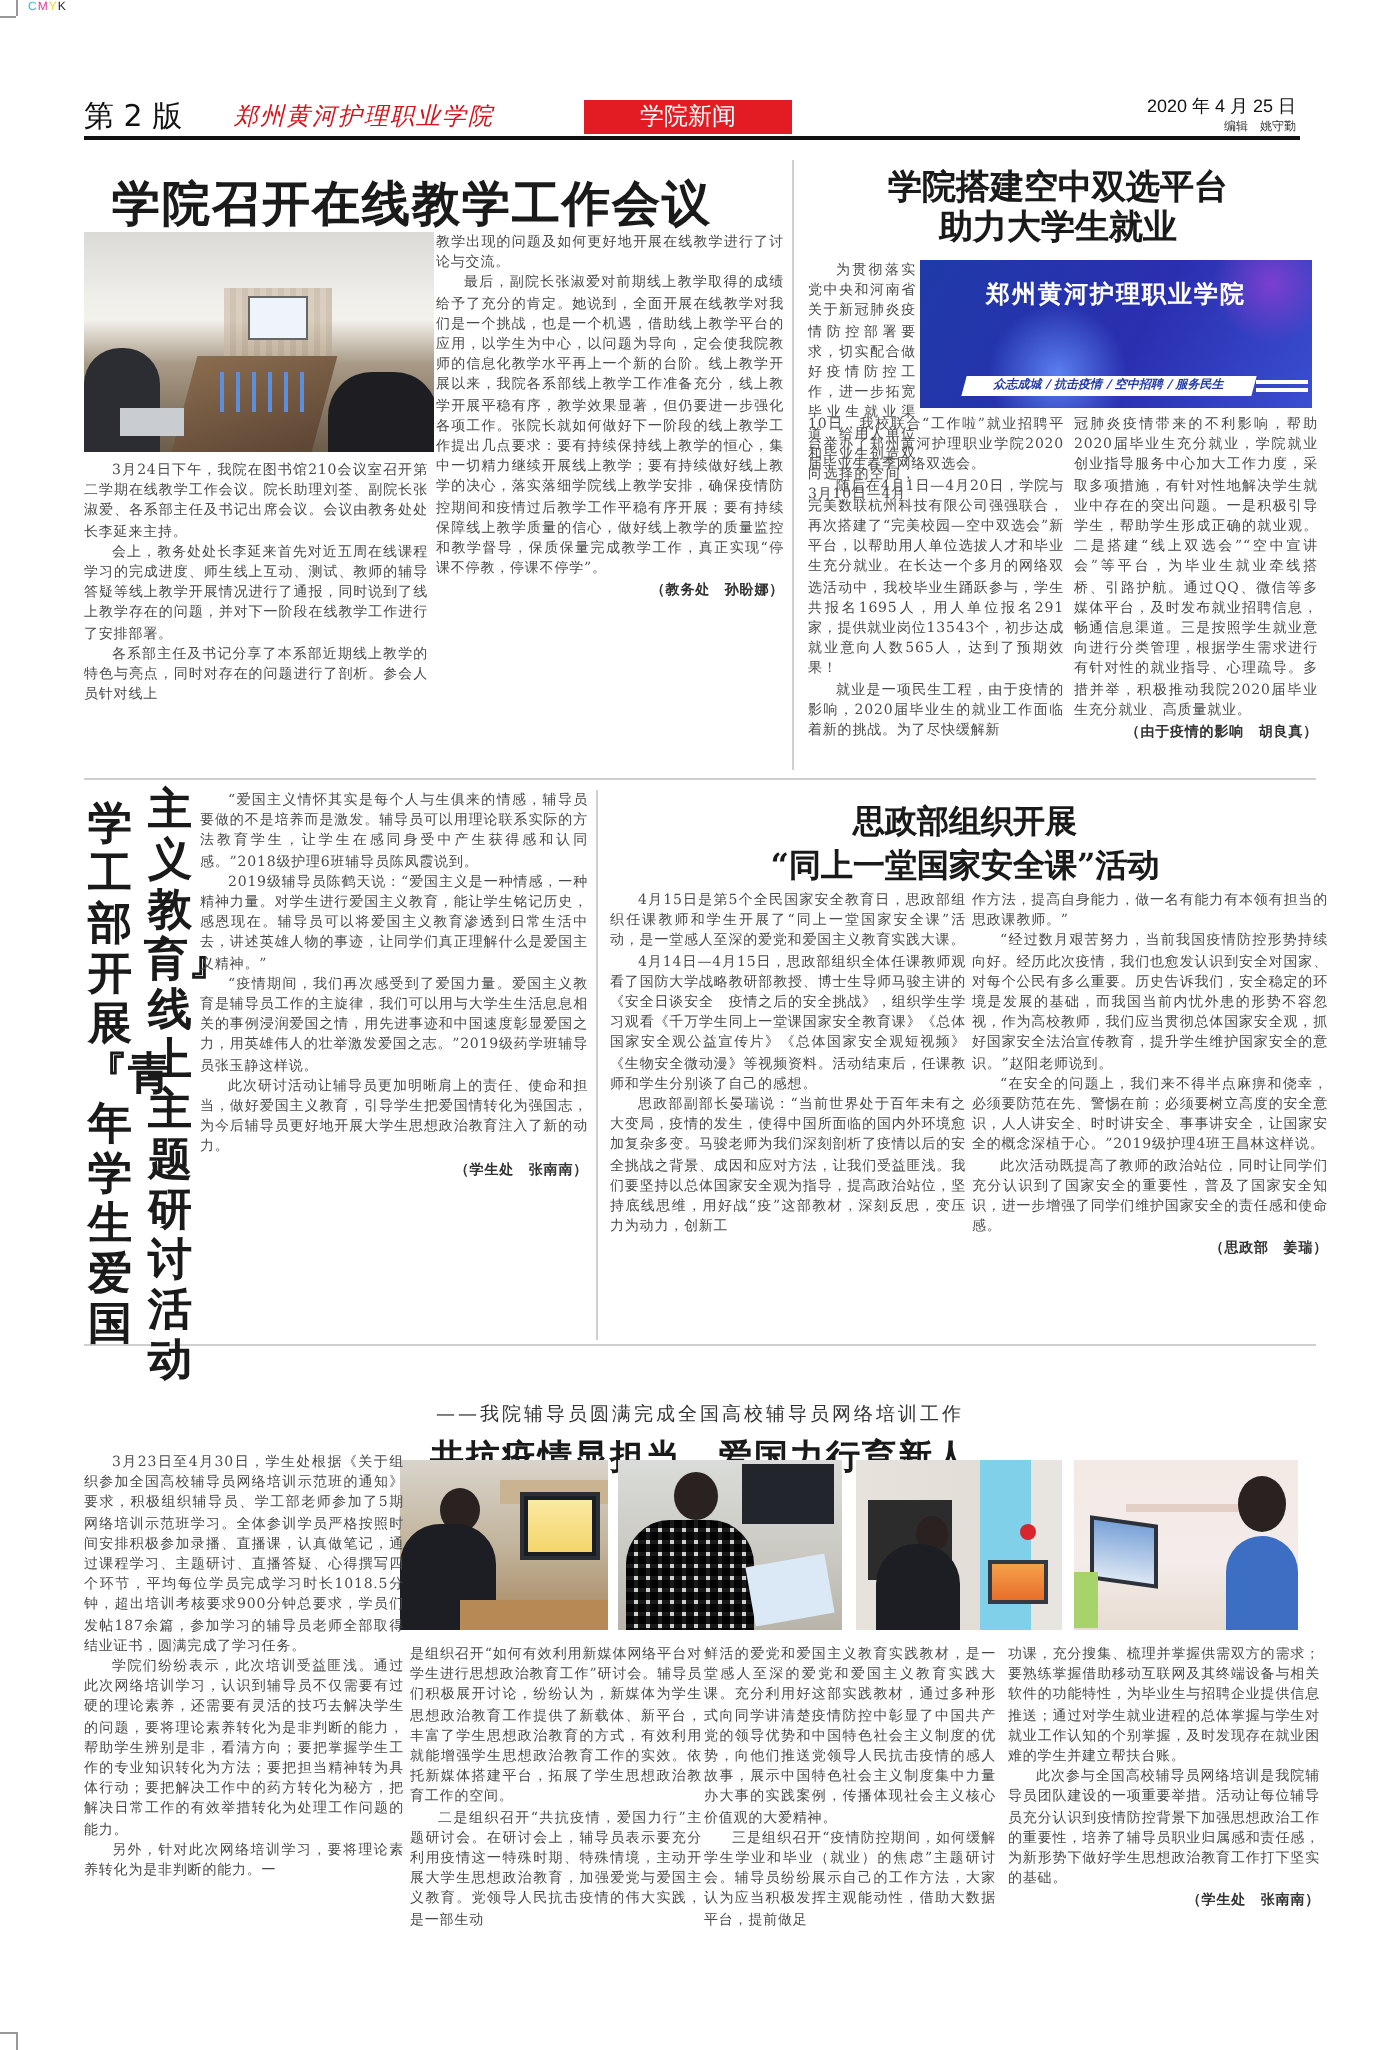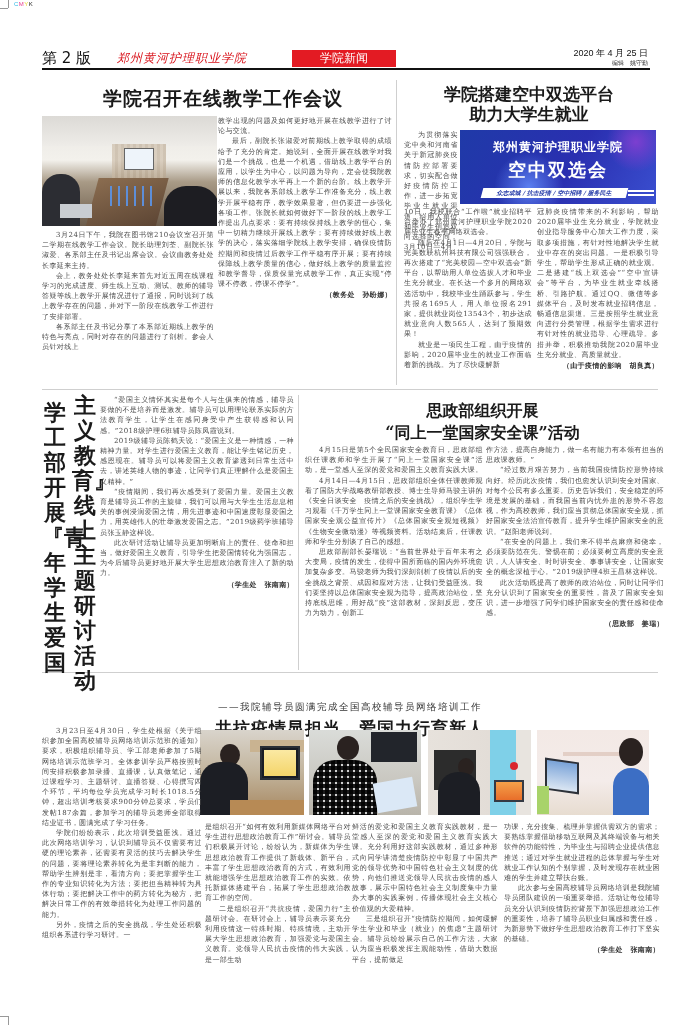--- a/index.html
+++ b/index.html
@@ -24,21 +24,21 @@
   
   .body-text { position: absolute; font-size: 7px; line-height: 10.2px; color: #4a4a4a; text-align: justify; letter-spacing: 0.4px; }
   .body-text p { text-indent: 2em; }
   .byline { font-family: "DejaVu Sans", sans-serif; font-weight: bold; font-size: 7px; color: #333; text-align: right; margin-top: 1px; }
 
   .headline { position: absolute; text-align: center; color: #1a1a1a; }
   .h-sans { font-family: "DejaVu Sans", sans-serif; font-weight: bold; }
   .h-serif { font-family: "DejaVu Serif", serif; font-weight: bold; }
 
   
-  .a1-title { left: 48px; top: 86px; width: 350px; font-size: 19px; letter-spacing: 1px; }
+  .a1-title { left: 31px; top: 86px; width: 350px; font-size: 24px; letter-spacing: 1px; }
   .a1-photo { position: absolute; left: 42px; top: 116px; width: 175px; height: 110px; overflow: hidden;
     background: linear-gradient(180deg, #e8e6e2 0%, #f3f1ec 40%, #a89a86 60%, #6b5b4a 100%); }
   .a1-photo .ceiling { position: absolute; left: 0; top: 0; width: 100%; height: 30px; background: linear-gradient(180deg,#dcdad6,#eeece8); }
   .a1-photo .screen { position: absolute; left: 82px; top: 32px; width: 30px; height: 22px; background: #eef4fa; border: 1px solid #666; }
   .a1-photo .curtain { position: absolute; left: 70px; top: 28px; width: 54px; height: 42px; background: repeating-linear-gradient(90deg,#c9b8a2 0 3px,#b9a68e 3px 6px); opacity: .6; }
   .a1-photo .table { position: absolute; left: 50px; top: 62px; width: 70px; height: 50px; background: linear-gradient(160deg,#8b6d50,#5b4433); transform: skewX(-15deg); }
   .a1-photo .person1 { position: absolute; left: 0; top: 58px; width: 38px; height: 52px; background: #2c2d33; border-radius: 18px 18px 0 0; }
   .a1-photo .person2 { position: absolute; left: 122px; top: 70px; width: 55px; height: 40px; background: #1d1d22; border-radius: 22px 22px 0 0; }
   .a1-photo .laptop { position: absolute; left: 18px; top: 88px; width: 32px; height: 14px; background: #c9cdd2; }
   .a1-photo .bottles { position: absolute; left: 68px; top: 70px; width: 46px; height: 20px; background: repeating-linear-gradient(90deg,#5d8ed8 0 2px, transparent 2px 8px); }
@@ -146,21 +146,20 @@
 
 <article>
   <h1 class="headline h-serif a2-title">
     <div>学院搭建空中双选平台</div>
     <div>助力大学生就业</div>
   </h1>
   <div class="a2-banner">
     <div class="glow"></div>
     <div class="glow2"></div>
     <div class="b1">郑州黄河护理职业学院</div>
-    <div class="b2">空中双选会</div>
     <div class="b3">众志成城 / 抗击疫情 / 空中招聘 / 服务民生</div>
     <div class="stripe"></div>
   </div>
   <div class="body-text a2-col1a">
     <p>为贯彻落实党中央和河南省关于新冠肺炎疫情防控部署要求，切实配合做好疫情防控工作，进一步拓宽毕业生就业渠道，给用人单位和毕业生创造双向选择的空间，3月10日—4月</p>
   </div>
   <div class="body-text a2-col1b">
     <p style="text-indent:0">10日，我校联合“工作啦”就业招聘平台举办了郑州黄河护理职业学院2020届毕业生春季网络双选会。</p>
     <p>随后在4月1日—4月20日，学院与完美数联杭州科技有限公司强强联合，再次搭建了“完美校园—空中双选会”新平台，以帮助用人单位选拔人才和毕业生充分就业。在长达一个多月的网络双选活动中，我校毕业生踊跃参与，学生共报名1695人，用人单位报名291家，提供就业岗位13543个，初步达成就业意向人数565人，达到了预期效果！</p>
     <p>就业是一项民生工程，由于疫情的影响，2020届毕业生的就业工作面临着新的挑战。为了尽快缓解新</p>
@@ -236,21 +235,21 @@
         <div class="scr"></div>
       </div>
     <div class="fig head" style="left:82px;top:8px;width:24px;height:28px;"></div>
     <div class="fig blueshirt" style="left:76px;top:38px;width:36px;height:48px;"></div>
     <div class="fig" style="left:0;top:56px;width:12px;height:28px;background:#a8d36a;"></div>
   </div>
 
   <div class="body-text a5-col1">
     <p>3月23日至4月30日，学生处根据《关于组织参加全国高校辅导员网络培训示范班的通知》要求，积极组织辅导员、学工部老师参加了5期网络培训示范班学习。全体参训学员严格按照时间安排积极参加录播、直播课，认真做笔记，通过课程学习、主题研讨、直播答疑、心得撰写四个环节，平均每位学员完成学习时长1018.5分钟，超出培训考核要求900分钟总要求，学员们发帖187余篇，参加学习的辅导员老师全部取得结业证书，圆满完成了学习任务。</p>
     <p>学院们纷纷表示，此次培训受益匪浅。通过此次网络培训学习，认识到辅导员不仅需要有过硬的理论素养，还需要有灵活的技巧去解决学生的问题，要将理论素养转化为是非判断的能力，帮助学生辨别是非，看清方向；要把掌握学生工作的专业知识转化为方法；要把担当精神转为具体行动；要把解决工作中的药方转化为秘方，把解决日常工作的有效举措转化为处理工作问题的能力。</p>
-    <p>另外，疫情之后的安全挑战，学生处还积极组织各系进行学习研讨。一</p>
+    <p>另外，针对此次网络培训学习，要将理论素养转化为是非判断的能力。一</p>
   </div>
   <div class="body-text a5-col2">
     <p style="text-indent:0">是组织召开“如何有效利用新媒体网络平台对学生进行思想政治教育工作”研讨会。辅导员们积极展开讨论，纷纷认为，新媒体为学生思想政治教育工作提供了新载体、新平台，丰富了学生思想政治教育的方式，有效利用就能增强学生思想政治教育工作的实效。依托新媒体搭建平台，拓展了学生思想政治教育工作的空间。</p>
     <p>二是组织召开“共抗疫情，爱国力行”主题研讨会。在研讨会上，辅导员表示要充分利用疫情这一特殊时期、特殊情境，主动开展大学生思想政治教育，加强爱党与爱国主义教育。党领导人民抗击疫情的伟大实践，是一部生动</p>
   </div>
   <div class="body-text a5-col3">
     <p style="text-indent:0">鲜活的爱党和爱国主义教育实践教材，是一堂感人至深的爱党和爱国主义教育实践大课。充分利用好这部实践教材，通过多种形式向同学讲清楚疫情防控中彰显了中国共产党的领导优势和中国特色社会主义制度的优势，向他们推送党领导人民抗击疫情的感人故事，展示中国特色社会主义制度集中力量办大事的实践案例，传播体现社会主义核心价值观的大爱精神。</p>
     <p>三是组织召开“疫情防控期间，如何缓解学生学业和毕业（就业）的焦虑”主题研讨会。辅导员纷纷展示自己的工作方法，大家认为应当积极发挥主观能动性，借助大数据平台，提前做足</p>
   </div>
   <div class="body-text a5-col4">

